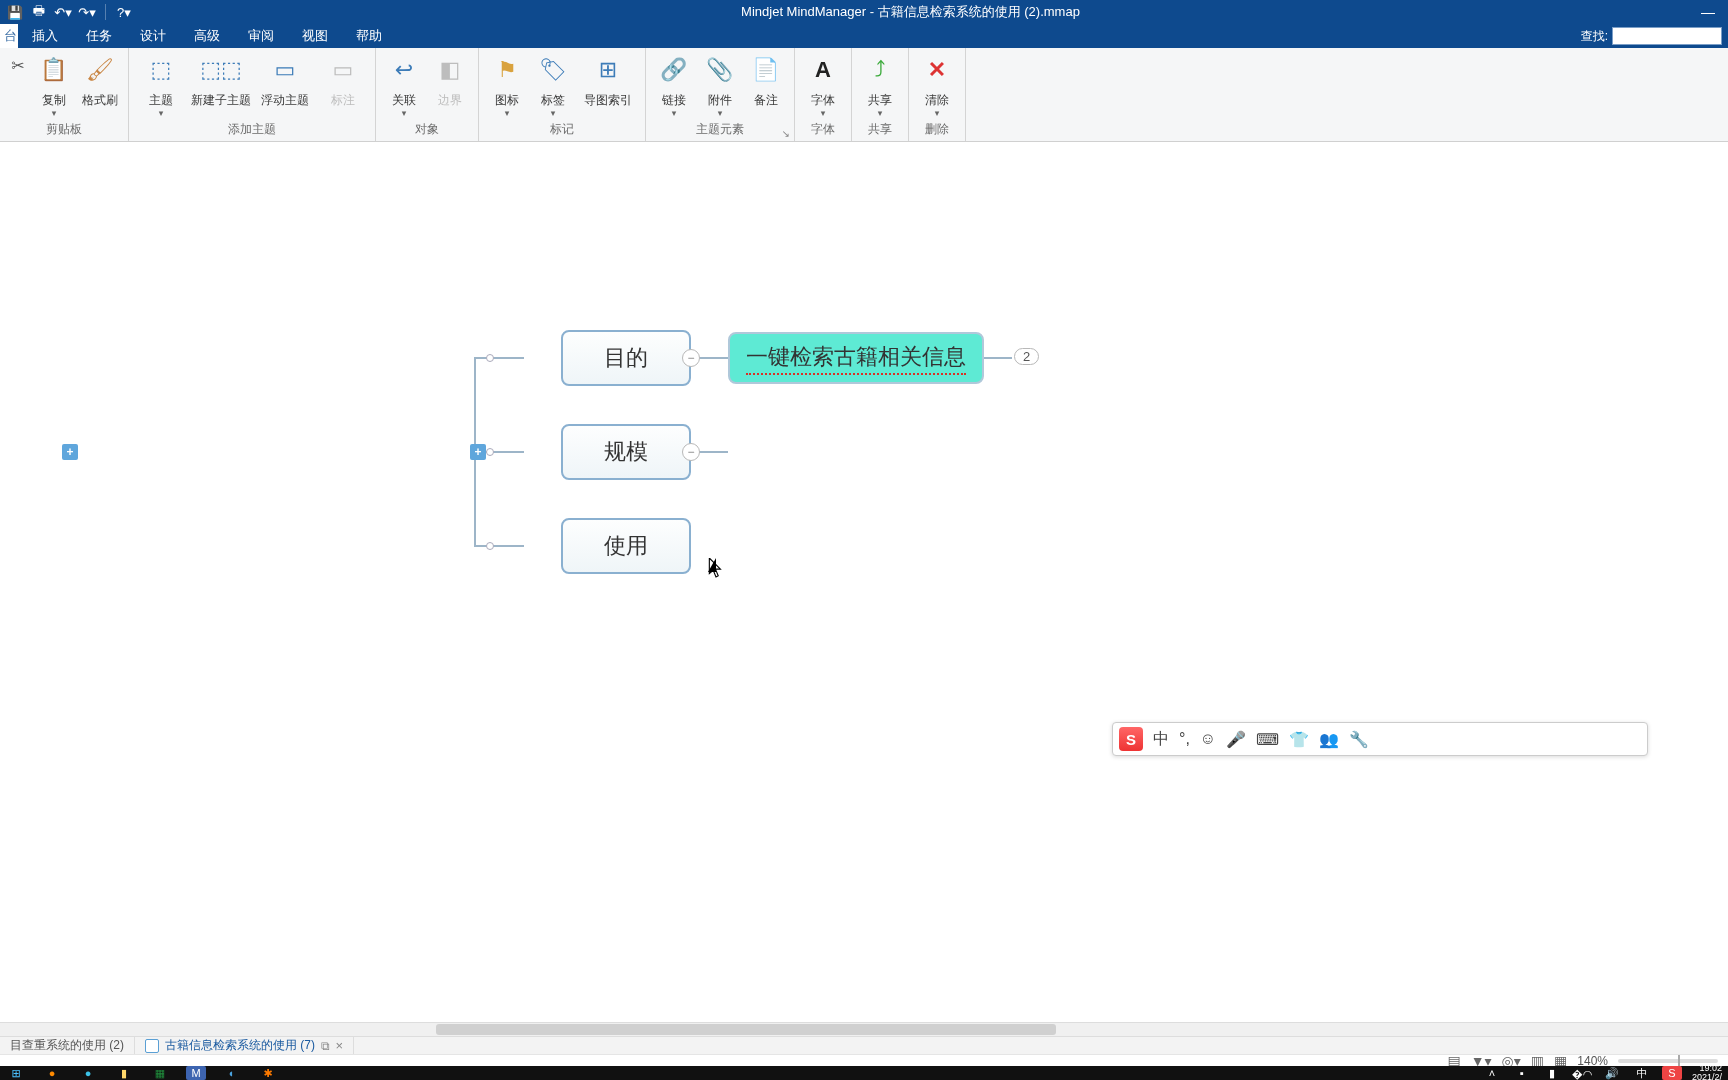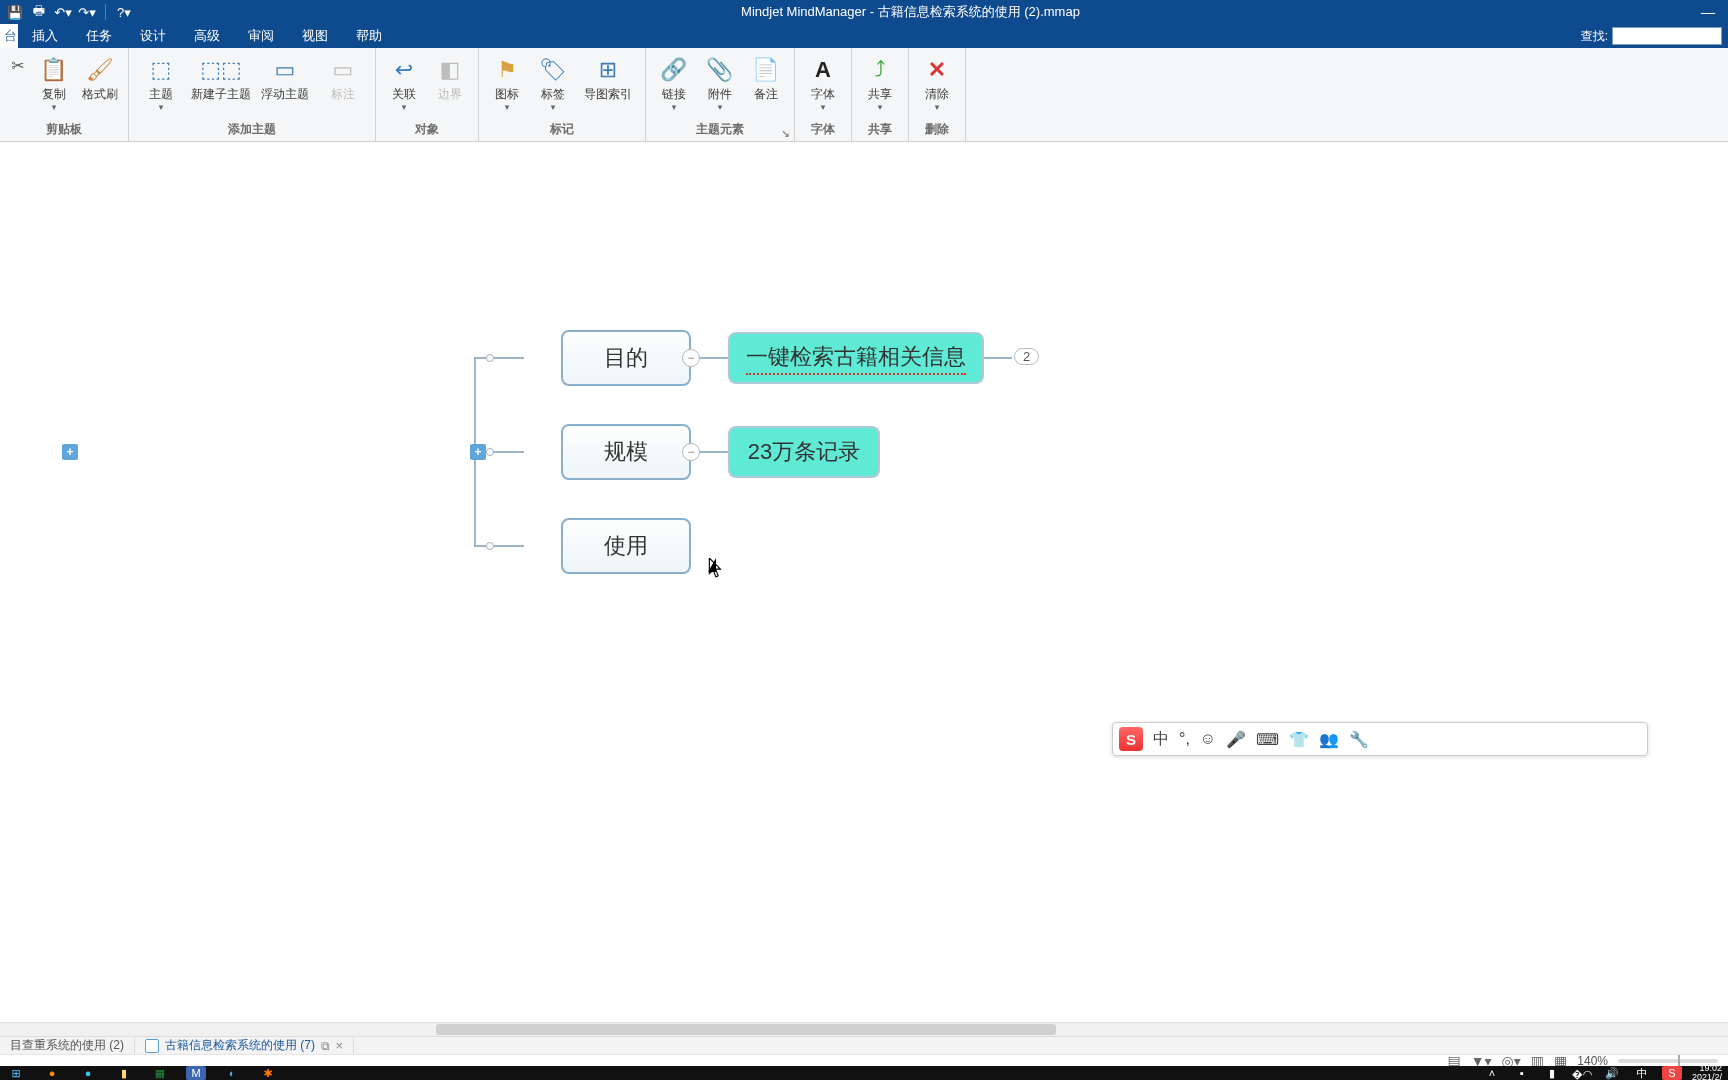--- a/index.html
+++ b/index.html
@@ -19,26 +19,26 @@
 .menubar .tab { padding: 0 14px; display: flex; align-items: center; cursor: pointer; }
 .menubar .tab.active { background: #fff; color: #3b6ea5; }
 .menubar .search-area { margin-left: auto; display: flex; align-items: center; gap: 4px; padding-right: 6px;}
 .menubar .search-label { font-size: 12px; color: #fff; }
 .menubar .search-input { width: 110px; height: 18px; border: 1px solid #7a9ec7; background:#fff; font-size:11px; padding:0 3px;}
 
 
 .ribbon { background: #f5f6f7; height: 94px; border-bottom: 1px solid #d0d0d0; display: flex; }
 .ribbon-group { border-right: 1px solid #d4d4d4; display: flex; flex-direction: column; }
 .ribbon-group .tools { flex: 1; display: flex; align-items: flex-start; padding: 4px 8px 0; gap: 6px; }
-.ribbon-group .label { text-align: center; font-size: 12px; color: #6b6b6b; padding-bottom: 3px; position:relative;font-weight:bold; }
+.ribbon-group .label { text-align: center; font-size: 12px; color: #6b6b6b; padding-bottom: 3px; position:relative; }
 .ribbon-group .dlg-launcher { position:absolute; right:4px; bottom:2px; font-size:10px; color:#888; cursor:pointer;}
 .tool-btn { display: flex; flex-direction: column; align-items: center; width: 48px; cursor: pointer; padding-top: 2px; }
 .tool-btn.narrow { width: 40px; }
 .tool-btn .icon { width: 32px; height: 32px; display: flex; align-items: center; justify-content: center; font-size: 22px; }
-.tool-btn .tlabel { font-size: 12px; color: #3a3a3a; text-align: center; line-height: 1.1; margin-top: 2px; }
+.tool-btn .tlabel { font-size: 12px; color: #3a3a3a; text-align: center; line-height: 1.1; margin-top: 8px; }
 .tool-btn .drop { font-size: 9px; color: #666; margin-top: 1px;}
 .tool-btn.disabled .tlabel, .tool-btn.disabled .icon { color: #bdbdbd; }
 .cut-area { display:flex; flex-direction:column; align-items:center; width:20px; padding-top:4px; gap:2px;}
 .cut-area .icon { font-size:16px; color:#555; cursor:pointer;}
 
 
 .canvas { position: absolute; top: 142px; left: 0; right: 0; bottom: 58px; background: #fff; overflow: hidden; }
 
 
 .node { position: absolute; border: 2px solid #8ab0d0; border-radius: 8px; background: #5eead4; display: flex; align-items: center; justify-content: center; font-size: 22px; color: #333; }
@@ -278,23 +278,20 @@
   <div class="collapse-btn" style="left:682px; top:207px;">−</div>
   <div class="node" style="left:728px; top:190px; width:256px; height:52px; border-color:#b0c8da;">
     <span class="squiggle">一键检索古籍相关信息</span>
   </div>
   <div class="badge" style="left:1014px; top:206px;"><span>2</span></div>
 
   <div class="node blue" style="left:524px; top:282px; width:130px; height:56px;">
     <span>规模</span>
   </div>
   <div class="collapse-btn" style="left:682px; top:301px;">−</div>
-  <div class="node" style="left:728px; top:284px; width:152px; height:52px; border-color:#b0c8da;">
-    <span>23万条记录</span>
-  </div>
 
   <div class="node blue" style="left:524px; top:376px; width:130px; height:56px;">
     <span>使用</span>
   </div>
 
   <div class="cursor-arrow" style="left:708px; top:416px;">
     <svg viewBox="0 0 12 18">
         <path d="M0 0 L0 14 L3.5 11 L6 17 L8 16 L5.5 10 L10 10 Z" fill="#fff" stroke="#000" stroke-width="1"></path>
       </svg>
   </div>

